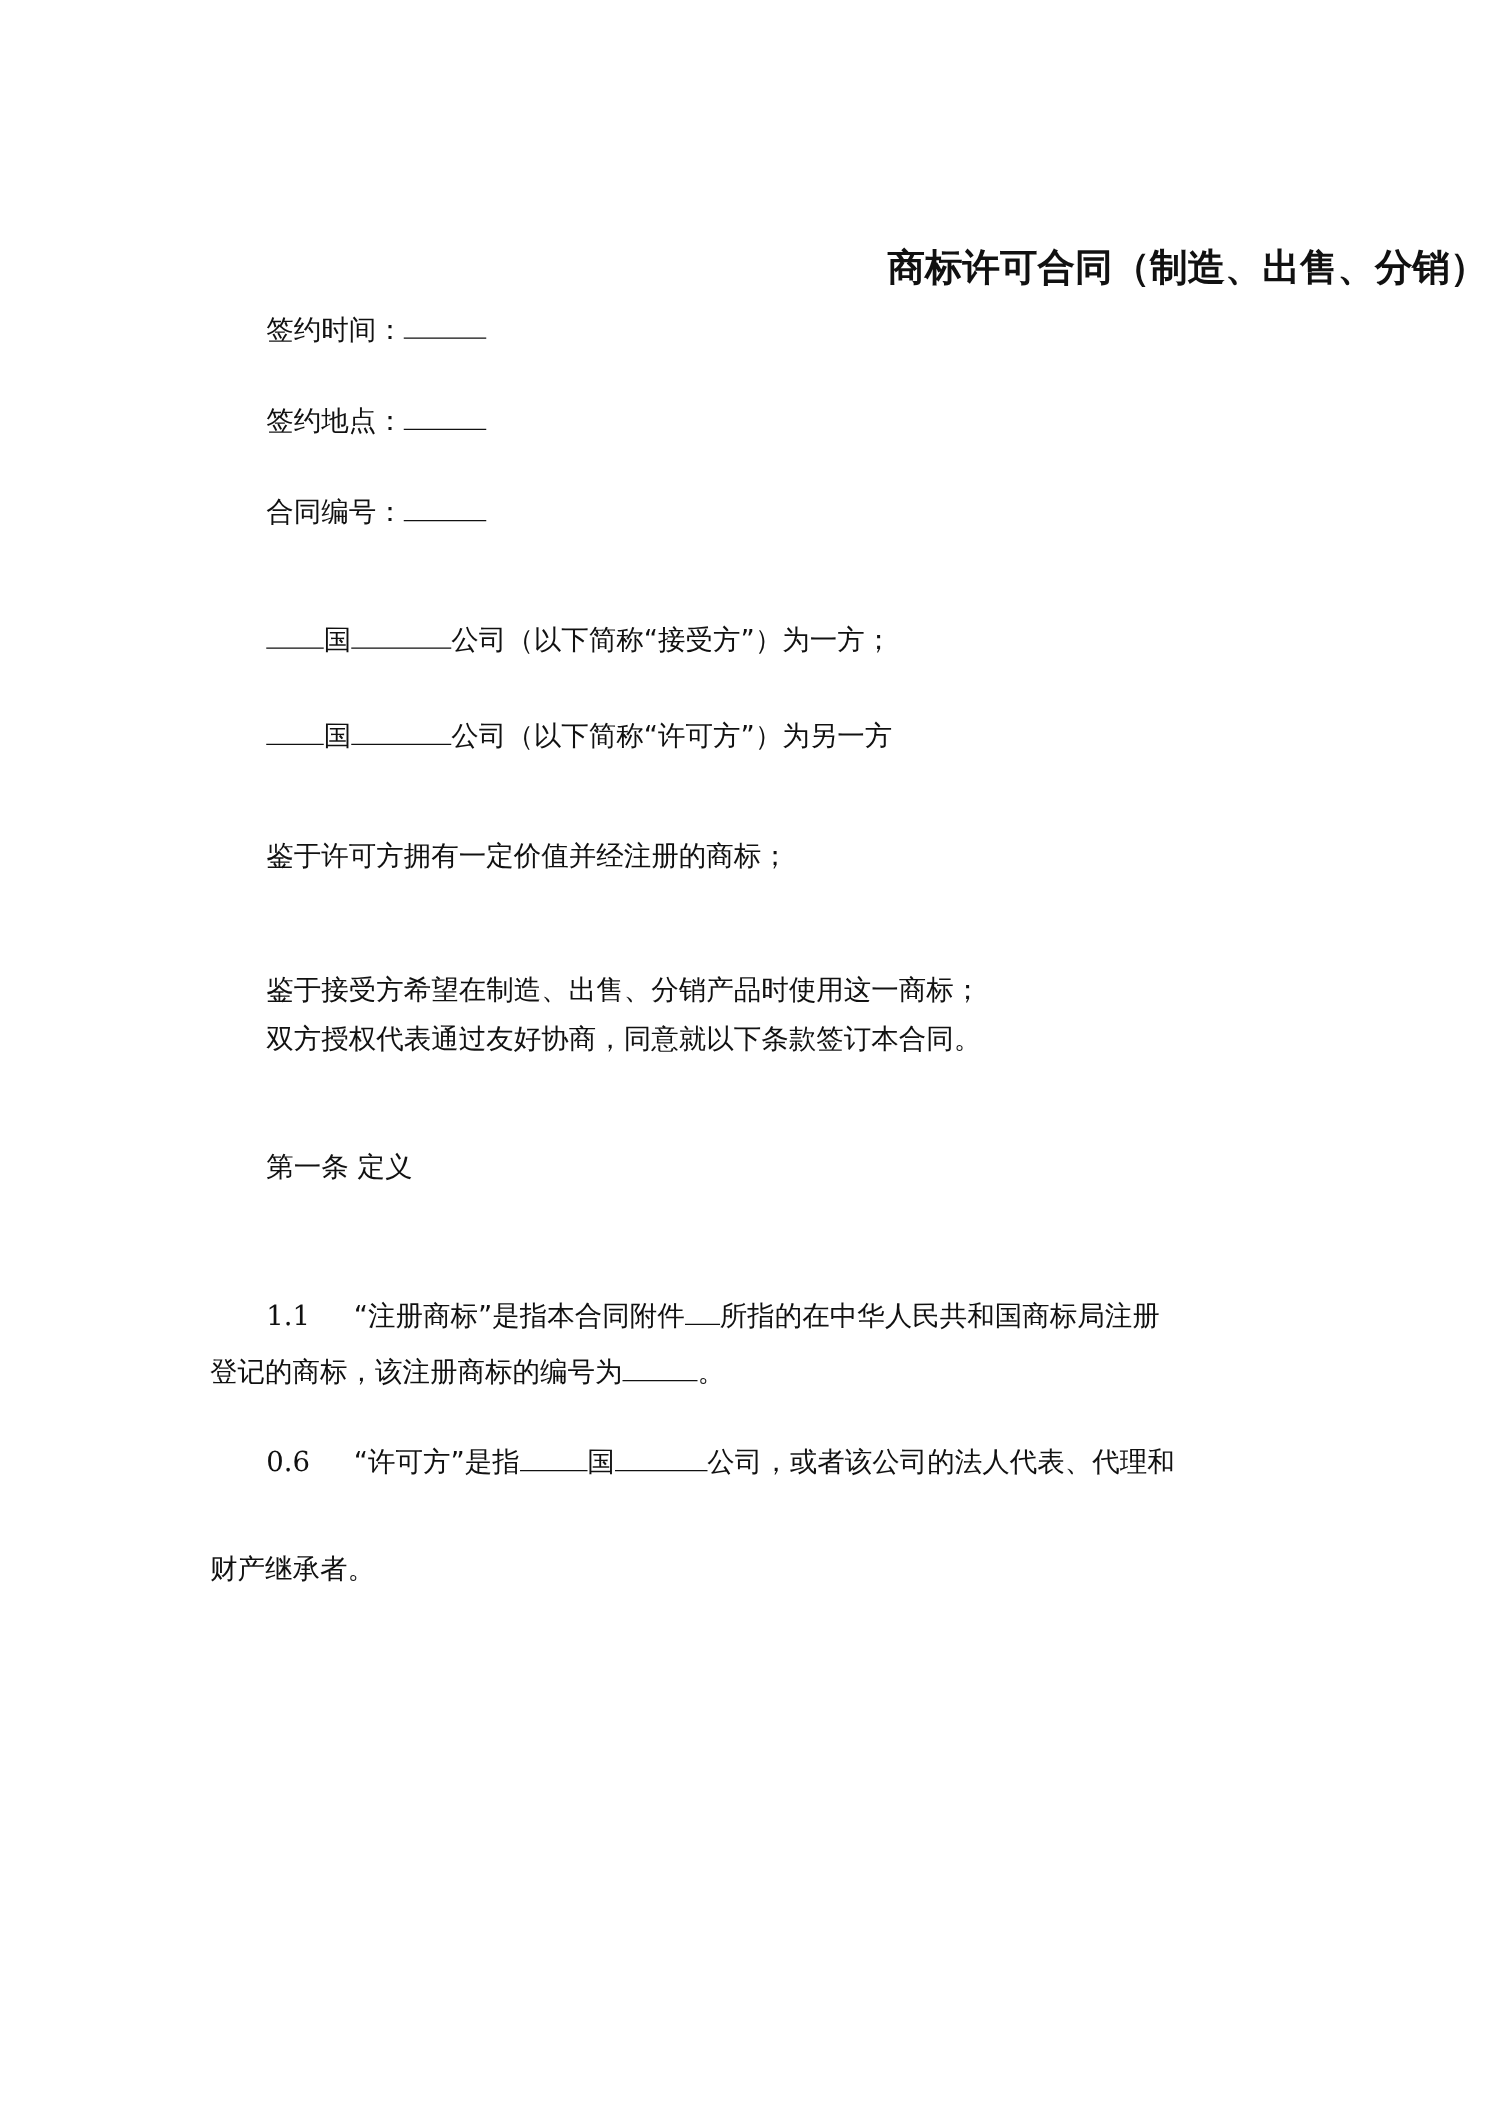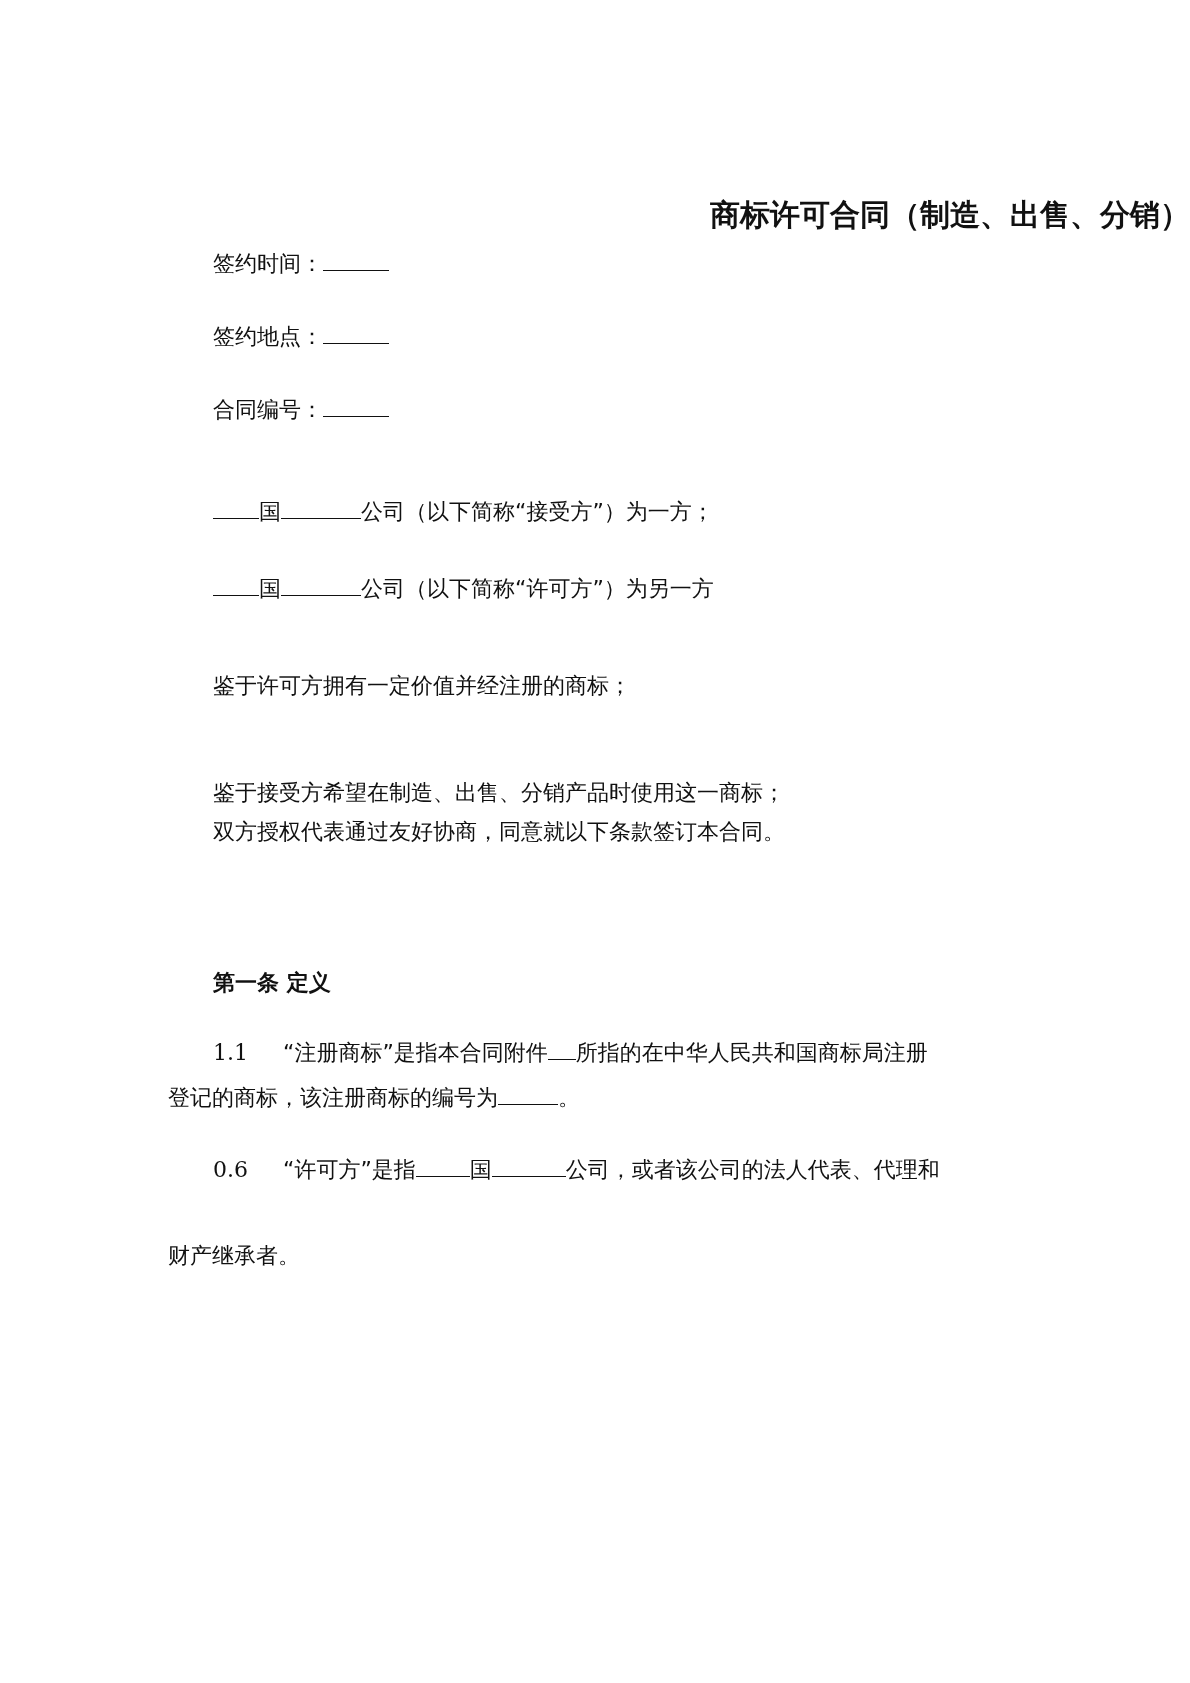--- a/index.html
+++ b/index.html
@@ -1,21 +1,21 @@
 <!DOCTYPE html>
 <html><head>
 <meta charset="utf-8">
 <style>
   html, body { margin: 0; padding: 0; background: #ffffff; }
   body { width: 1190px; height: 1683px; position: relative; overflow: hidden;
          font-family: "DejaVu Sans", "Liberation Sans", sans-serif; color: #111; }
   .line { position: absolute; font-size: 22px; line-height: 28px; white-space: nowrap; }
   .title { position: absolute; top: 195px; left: 0; width: 1190px; text-align: right;
            font-size: 30px; font-weight: bold; line-height: 40px; }
-  .heading { font-weight: bold; margin-top: 48px; }
+  .heading { font-weight: normal; }
   .blank { display: inline-block; border-bottom: 1.5px solid #111; height: 22px; vertical-align: baseline; }
   .num { font-family: "DejaVu Serif", "Liberation Serif", serif; display: inline-block; width: 70px; }
 </style>
 </head>
 <body>
 
 <div>
 
   <div class="title">商标许可合同（制造、出售、分销）</div>
 

